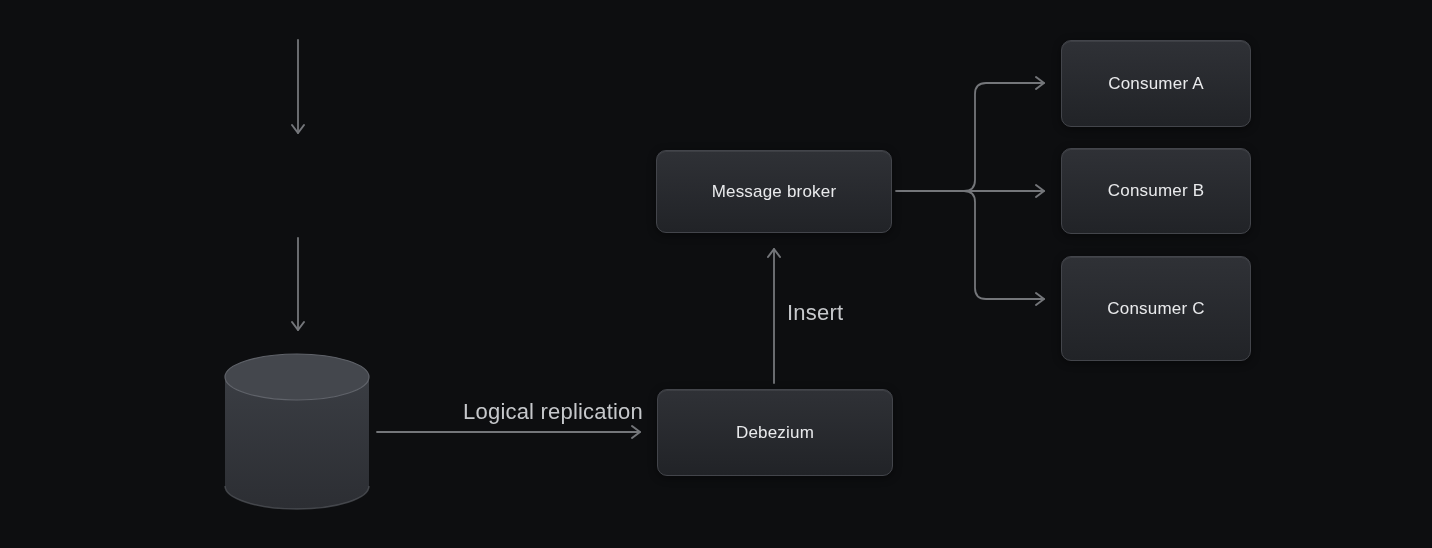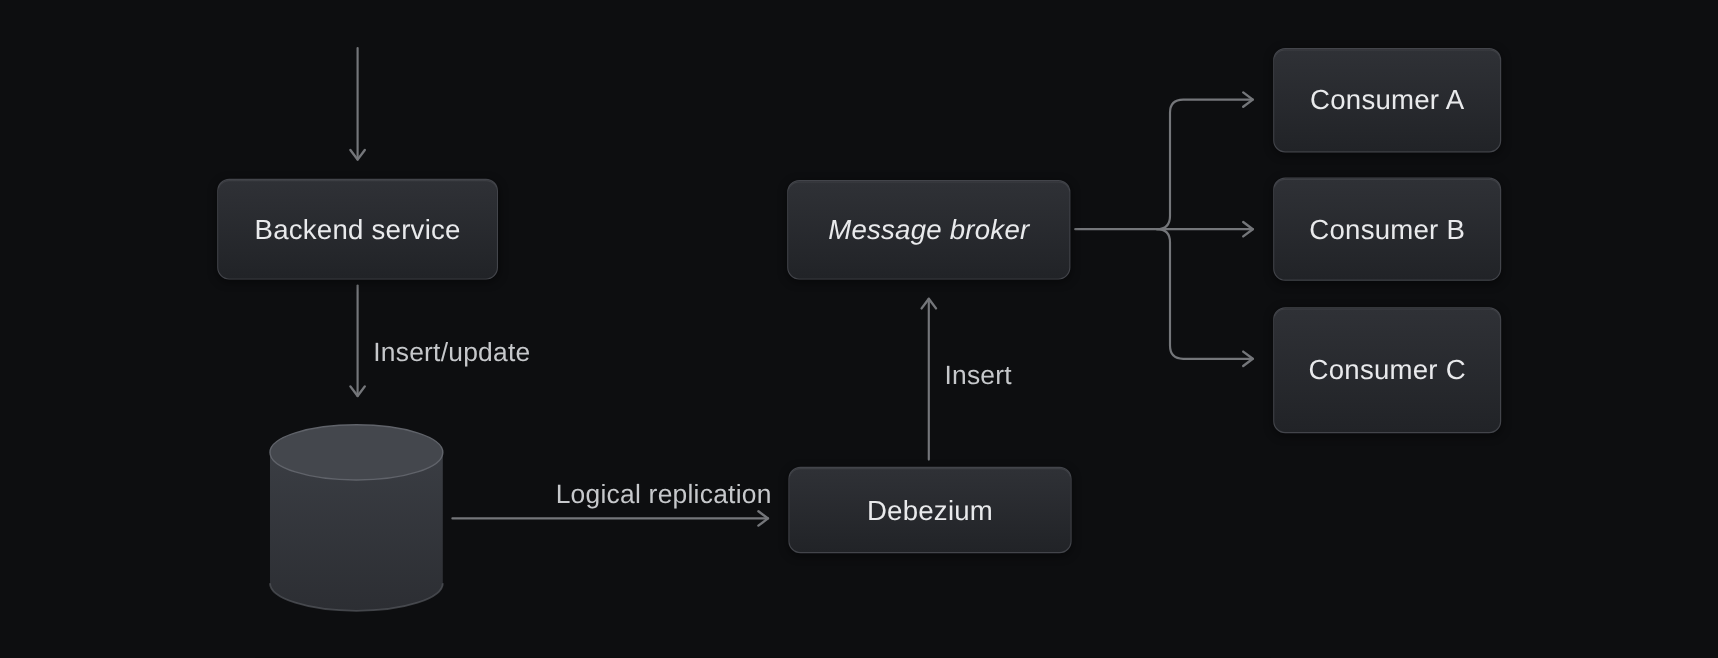--- a/index.html
+++ b/index.html
@@ -39,21 +39,21 @@
     display: flex;
     align-items: center;
     justify-content: center;
     background: linear-gradient(180deg, var(--node_top) 0%, var(--node_bottom) 100%);
     border: 1px solid var(--node_border);
     border-radius: 10px;
     box-shadow: inset 0 1px 0 rgba(255,255,255,0.07), 0 2px 8px rgba(0,0,0,0.45);
   }
   .node-label {
     color: var(--node_text);
-    font-size: 23px;
+    font-size: 17px;
     letter-spacing: 0.2px;
     white-space: nowrap;
   }
   .edge-label {
     position: absolute;
     color: var(--edge_text);
     font-size: 22px;
     letter-spacing: 0.2px;
     white-space: nowrap;
   }
@@ -85,43 +85,39 @@
       <path d="M298 40 L298 133" marker-end="url(#chev)"></path>
       <path d="M298 238 L298 330" marker-end="url(#chev)"></path>
       <path d="M377 432 L640 432" marker-end="url(#chev)"></path>
       <path d="M774 383 L774 249" marker-end="url(#chev)"></path>
       <path d="M896 191 L1044 191" marker-end="url(#chev)"></path>
       <path d="M964 191 Q975 191 975 180 L975 94 Q975 83 986 83 L1044 83" marker-end="url(#chev)"></path>
       <path d="M964 191 Q975 191 975 202 L975 288 Q975 299 986 299 L1044 299" marker-end="url(#chev)"></path>
     </g>
   </svg>
 
-  <div class="node" style="left:181px; top:149px; width:234px; height:84px;">
-    <span class="node-label">Backend service</span>
-  </div>
 
-  <div class="node" style="left:656px; top:150px; width:236px; height:83px;font-style:italic;">
+  <div class="node" style="left:656px; top:150px; width:236px; height:83px;">
     <span class="node-label">Message broker</span>
   </div>
 
-  <div class="node" style="left:657px; top:389px; width:236px; height:72px;">
+  <div class="node" style="left:657px; top:389px; width:236px; height:87px;">
     <span class="node-label">Debezium</span>
   </div>
 
   <div class="node" style="left:1061px; top:40px; width:190px; height:87px;">
     <span class="node-label">Consumer A</span>
   </div>
 
   <div class="node" style="left:1061px; top:148px; width:190px; height:86px;">
     <span class="node-label">Consumer B</span>
   </div>
 
   <div class="node" style="left:1061px; top:256px; width:190px; height:105px;">
     <span class="node-label">Consumer C</span>
   </div>
 
-  <div class="edge-label" style="left:311px; top:281px;">Insert/update</div>
 
   <div class="edge-label centered" style="left:377px; top:399px; width:266px;">Logical replication</div>
 
   <div class="edge-label" style="left:787px; top:300px;">Insert</div>
 
 </div>
 
 </body></html>

